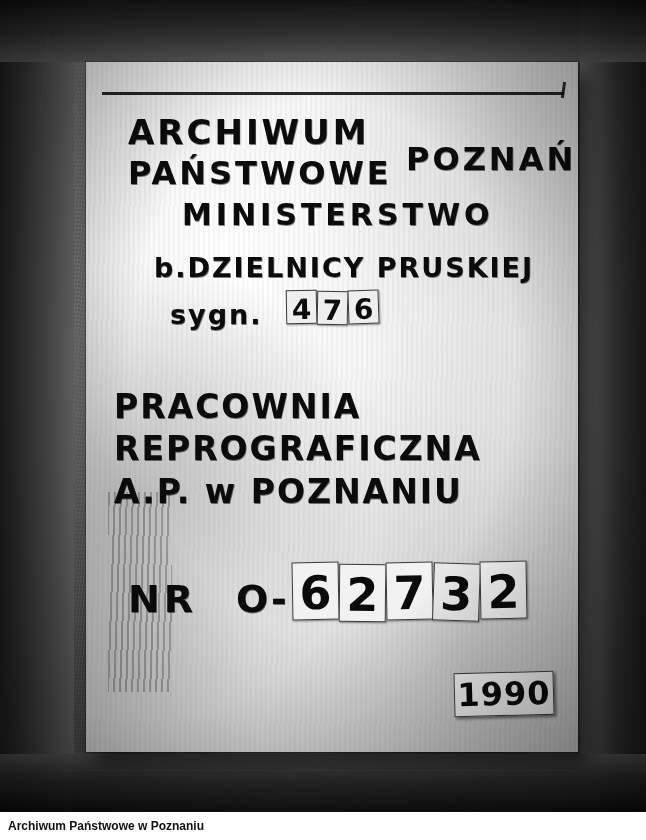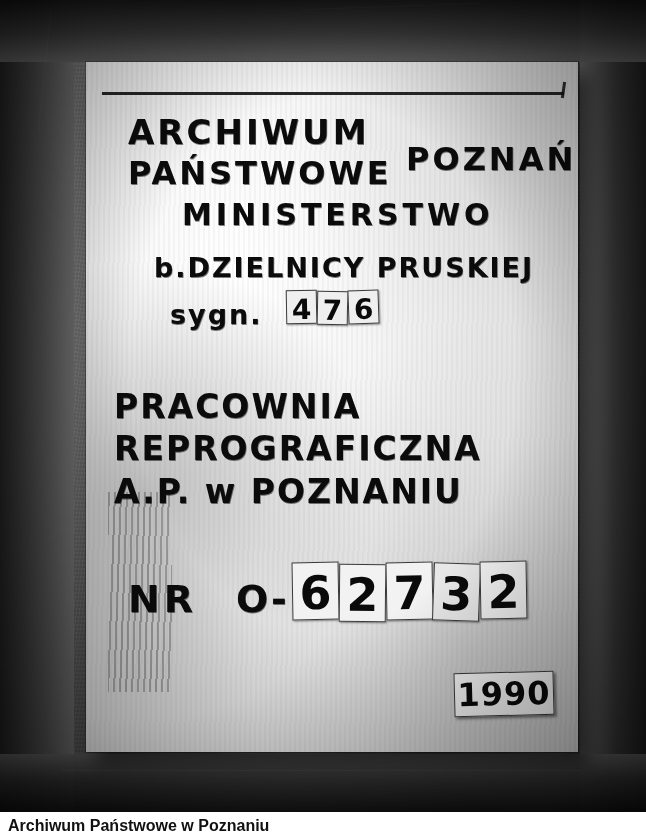--- a/index.html
+++ b/index.html
@@ -184,21 +184,21 @@
     position: absolute;
     left: 0; bottom: 0;
     width: 646px; height: 28px;
     background: #ffffff;
     display: flex;
     align-items: center;
     padding-left: 8px;
   }
   .caption span {
     font-family: "Liberation Sans", sans-serif;
-    font-size: 16px;
+    font-size: 12px;
     font-weight: 700;
     color: #111;
   }
 </style>
 </head>
 <body>
 
 <div id="page">
 
   <div class="plate">

